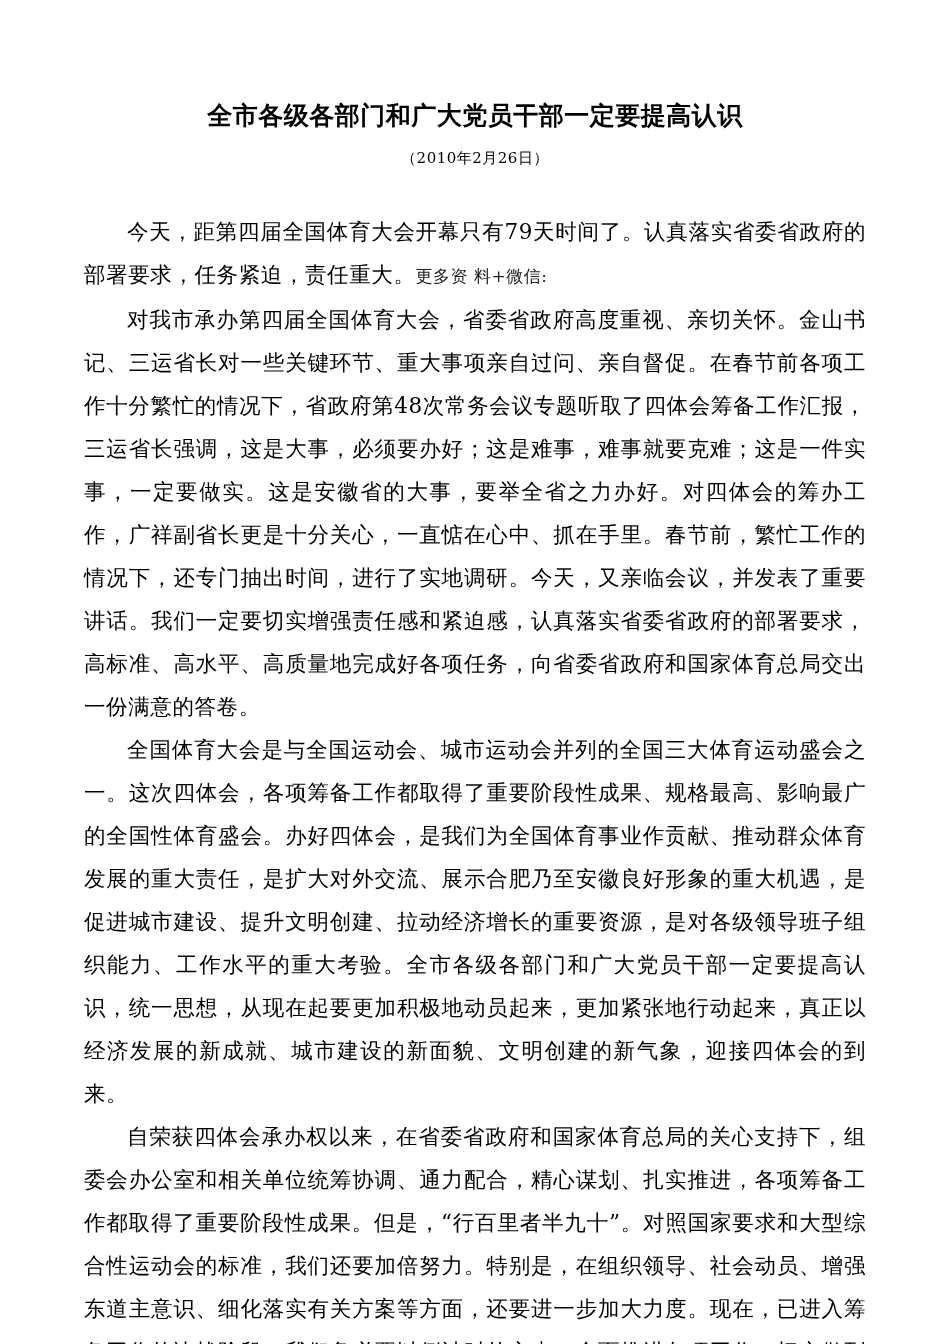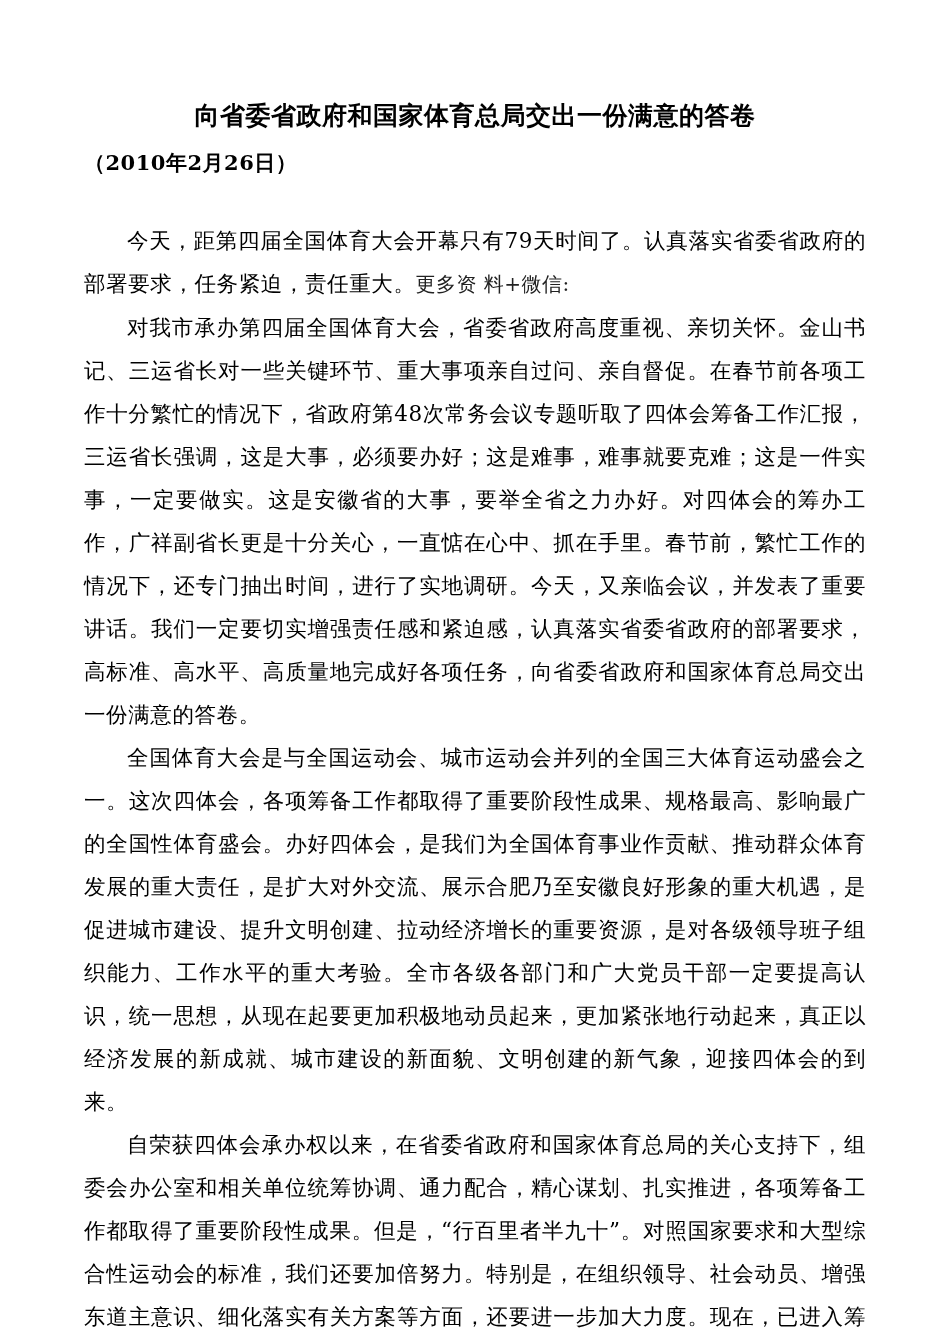--- a/index.html
+++ b/index.html
@@ -24,55 +24,55 @@
   .doc-title {
     text-align: center;
     font-family: "DejaVu Serif", "Liberation Serif", serif;
     font-weight: bold;
     font-size: 25px;
     letter-spacing: 0.5px;
     line-height: 1.4;
     margin: 14px 0 0 0;
   }
   .doc-date {
-    font-size: 21px;
+    text-align: center;
+    font-size: 15px;
     line-height: 1.5;
     margin: 14px 0 0 0;
     letter-spacing: 0.5px;
-    font-weight: bold;
   }
   .body-block {
     margin-top: 40px;
   }
   p.para {
     font-size: 21.5px;
     line-height: 43px;
     text-align: justify;
     text-align-last: left;
     text-justify: inter-ideograph;
     margin: 0 0 0 0;
     text-indent: 2em;
     letter-spacing: 0.6px;
   }
   p.para + p.para {
     margin-top: 0;
   }
   .watermark {
-    font-size: 20px;
+    font-size: 17px;
     color: #222;
     letter-spacing: 0.5px;
     white-space: nowrap;
   }
 </style>
 </head>
 <body>
 
 <div class="page">
 
-  <h1 class="doc-title">向省委省政府和国家体育总局交出一份满意的答卷</h1>
+  <h1 class="doc-title">全市各级各部门和广大党员干部一定要提高认识</h1>
 
   <div class="doc-date">（2010年2月26日）</div>
 
   <div class="body-block">
 
     <p class="para"><span>今天，距第四届全国体育大会开幕只有79天时间了。认真落实省委省政府的部署要求，任务紧迫，责任重大。</span><span class="watermark">更多资 料+微信:</span></p>
 
     <p class="para">对我市承办第四届全国体育大会，省委省政府高度重视、亲切关怀。金山书记、三运省长对一些关键环节、重大事项亲自过问、亲自督促。在春节前各项工作十分繁忙的情况下，省政府第48次常务会议专题听取了四体会筹备工作汇报，三运省长强调，这是大事，必须要办好；这是难事，难事就要克难；这是一件实事，一定要做实。这是安徽省的大事，要举全省之力办好。对四体会的筹办工作，广祥副省长更是十分关心，一直惦在心中、抓在手里。春节前，繁忙工作的情况下，还专门抽出时间，进行了实地调研。今天，又亲临会议，并发表了重要讲话。我们一定要切实增强责任感和紧迫感，认真落实省委省政府的部署要求，高标准、高水平、高质量地完成好各项任务，向省委省政府和国家体育总局交出一份满意的答卷。</p>
 
     <p class="para">全国体育大会是与全国运动会、城市运动会并列的全国三大体育运动盛会之一。这次四体会，各项筹备工作都取得了重要阶段性成果、规格最高、影响最广的全国性体育盛会。办好四体会，是我们为全国体育事业作贡献、推动群众体育发展的重大责任，是扩大对外交流、展示合肥乃至安徽良好形象的重大机遇，是促进城市建设、提升文明创建、拉动经济增长的重要资源，是对各级领导班子组织能力、工作水平的重大考验。全市各级各部门和广大党员干部一定要提高认识，统一思想，从现在起要更加积极地动员起来，更加紧张地行动起来，真正以经济发展的新成就、城市建设的新面貌、文明创建的新气象，迎接四体会的到来。</p>

